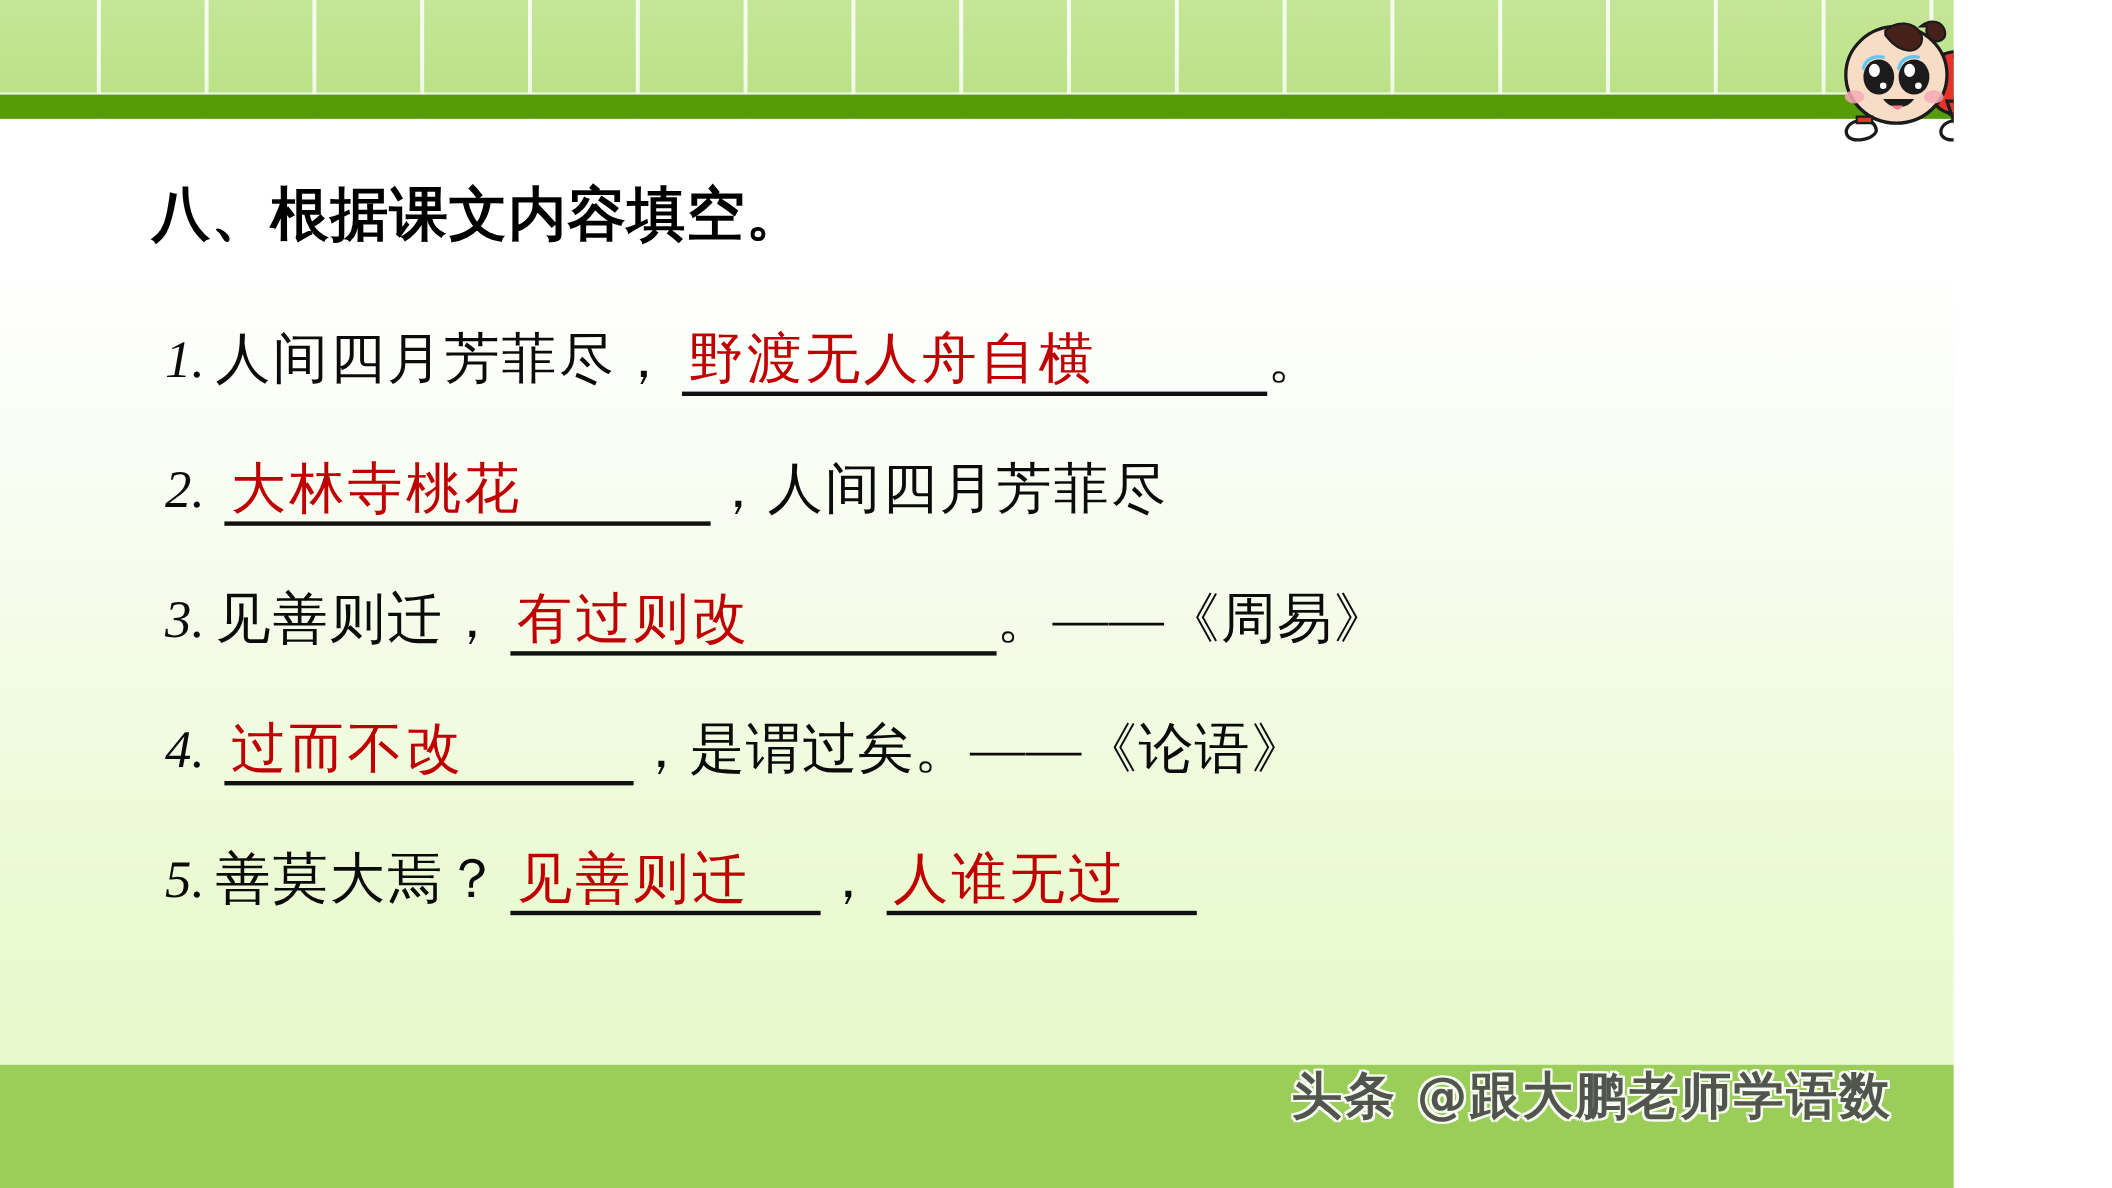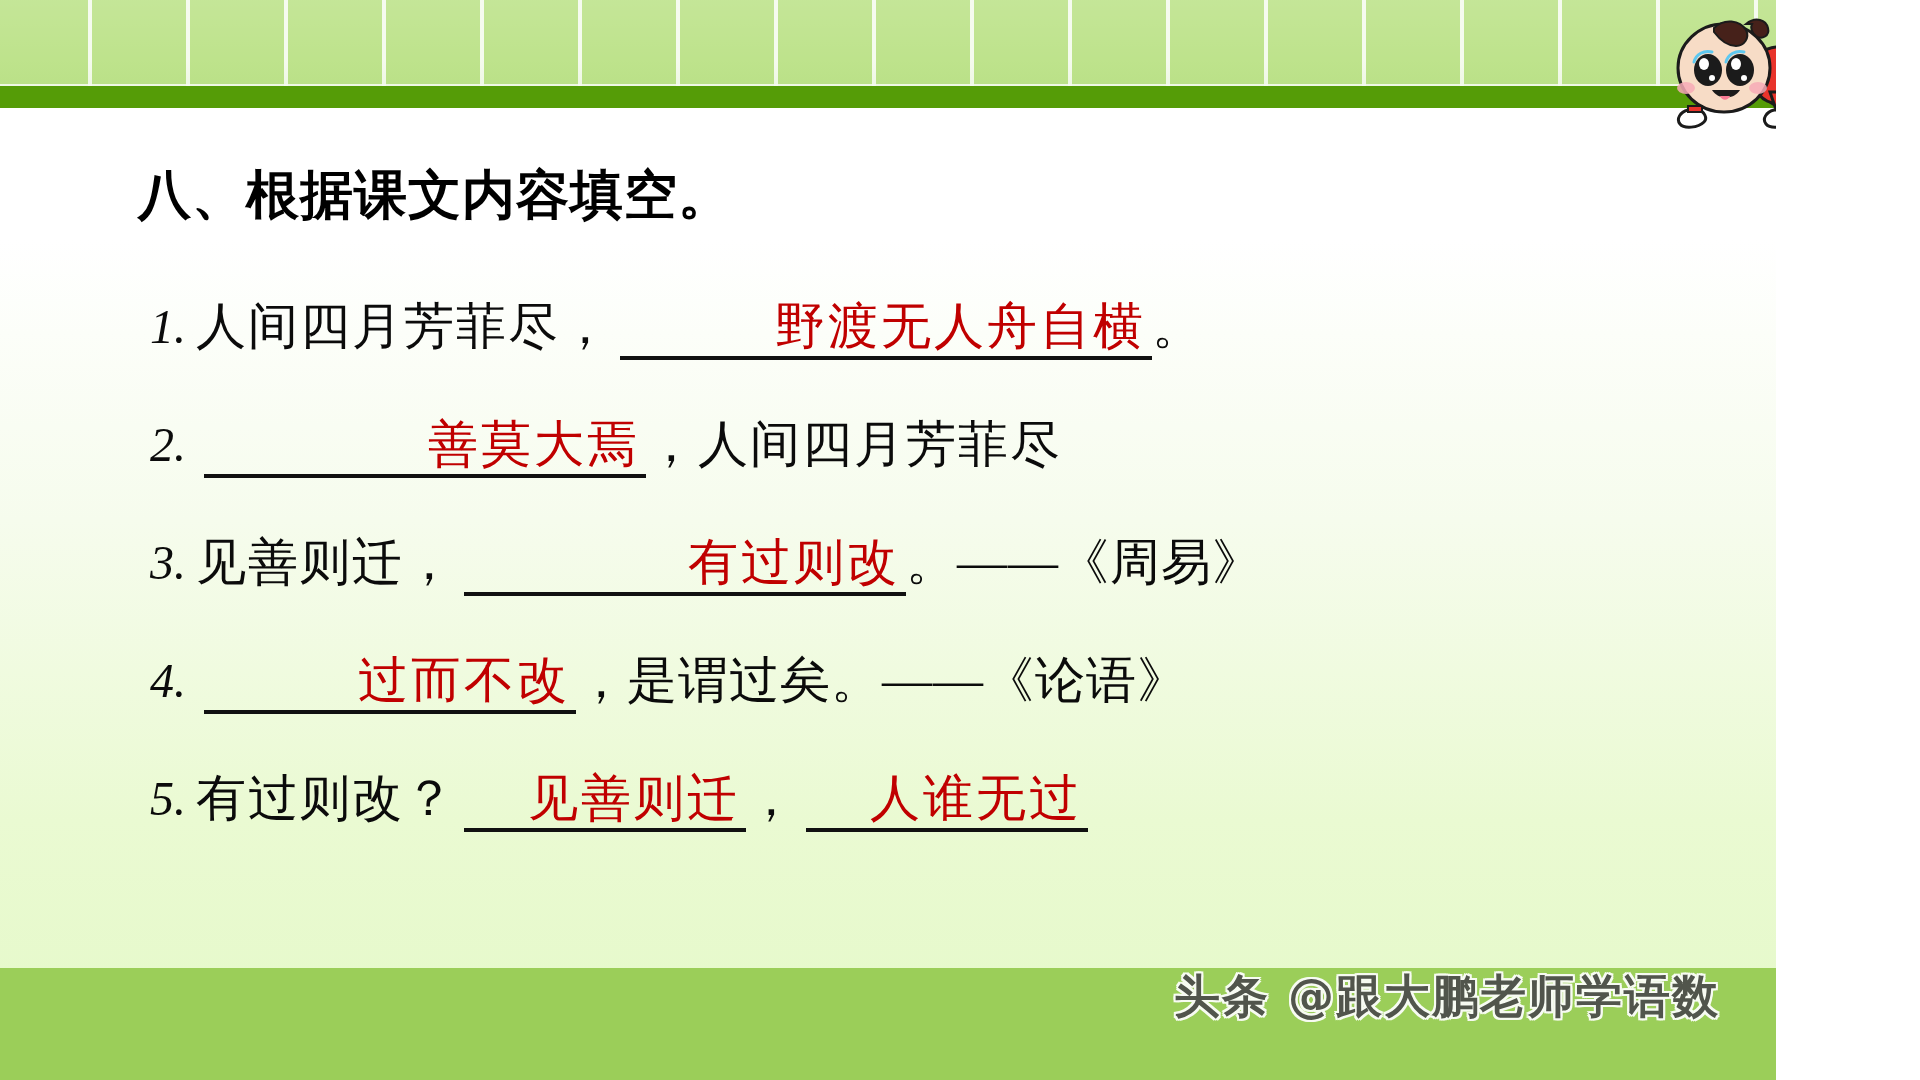--- a/index.html
+++ b/index.html
@@ -124,21 +124,21 @@
     font-size: 50px;
     color: #0b0b0b;
     letter-spacing: 2px;
   }
 
   
   .blank {
     position: relative;
     display: inline-block;
     border-bottom: 4px solid #111111;
-    text-align: right;
+    text-align: left;
     color: #c00000;
     font-size: 50px;
     letter-spacing: 3px;
     padding: 0 6px 4px 6px;
     line-height: 1.02;
     vertical-align: baseline;
   }
   .blank.w-xl { min-width: 520px; }
   .blank.w-lg { min-width: 430px; }
   .blank.w-md { min-width: 360px; }
@@ -239,42 +239,42 @@
         <span class="qnum">1.</span>
         <span class="qtext">人间四月芳菲尽，</span>
         <span class="sep"></span>
         <span class="blank w-xl">野渡无人舟自横</span>
         <span class="qtext">。</span>
       </div>
 
       <div class="qrow">
         <span class="qnum">2.</span>
         <span class="sep"></span>
-        <span class="blank w-lg">善莫大焉</span>
+        <span class="blank w-lg">大林寺桃花</span>
         <span class="qtext">，人间四月芳菲尽</span>
       </div>
 
       <div class="qrow">
         <span class="qnum">3.</span>
         <span class="qtext">见善则迁，</span>
         <span class="sep"></span>
         <span class="blank w-lg">有过则改</span>
         <span class="qtext source">。——《周易》</span>
       </div>
 
       <div class="qrow">
         <span class="qnum">4.</span>
         <span class="sep"></span>
         <span class="blank w-md">过而不改</span>
         <span class="qtext source">，是谓过矣。——《论语》</span>
       </div>
 
       <div class="qrow">
         <span class="qnum">5.</span>
-        <span class="qtext">有过则改？</span>
+        <span class="qtext">善莫大焉？</span>
         <span class="sep"></span>
         <span class="blank w-sm">见善则迁</span>
         <span class="qtext">，</span>
         <span class="sep"></span>
         <span class="blank w-sm">人谁无过</span>
       </div>
 
     </div>
   </div>
 

